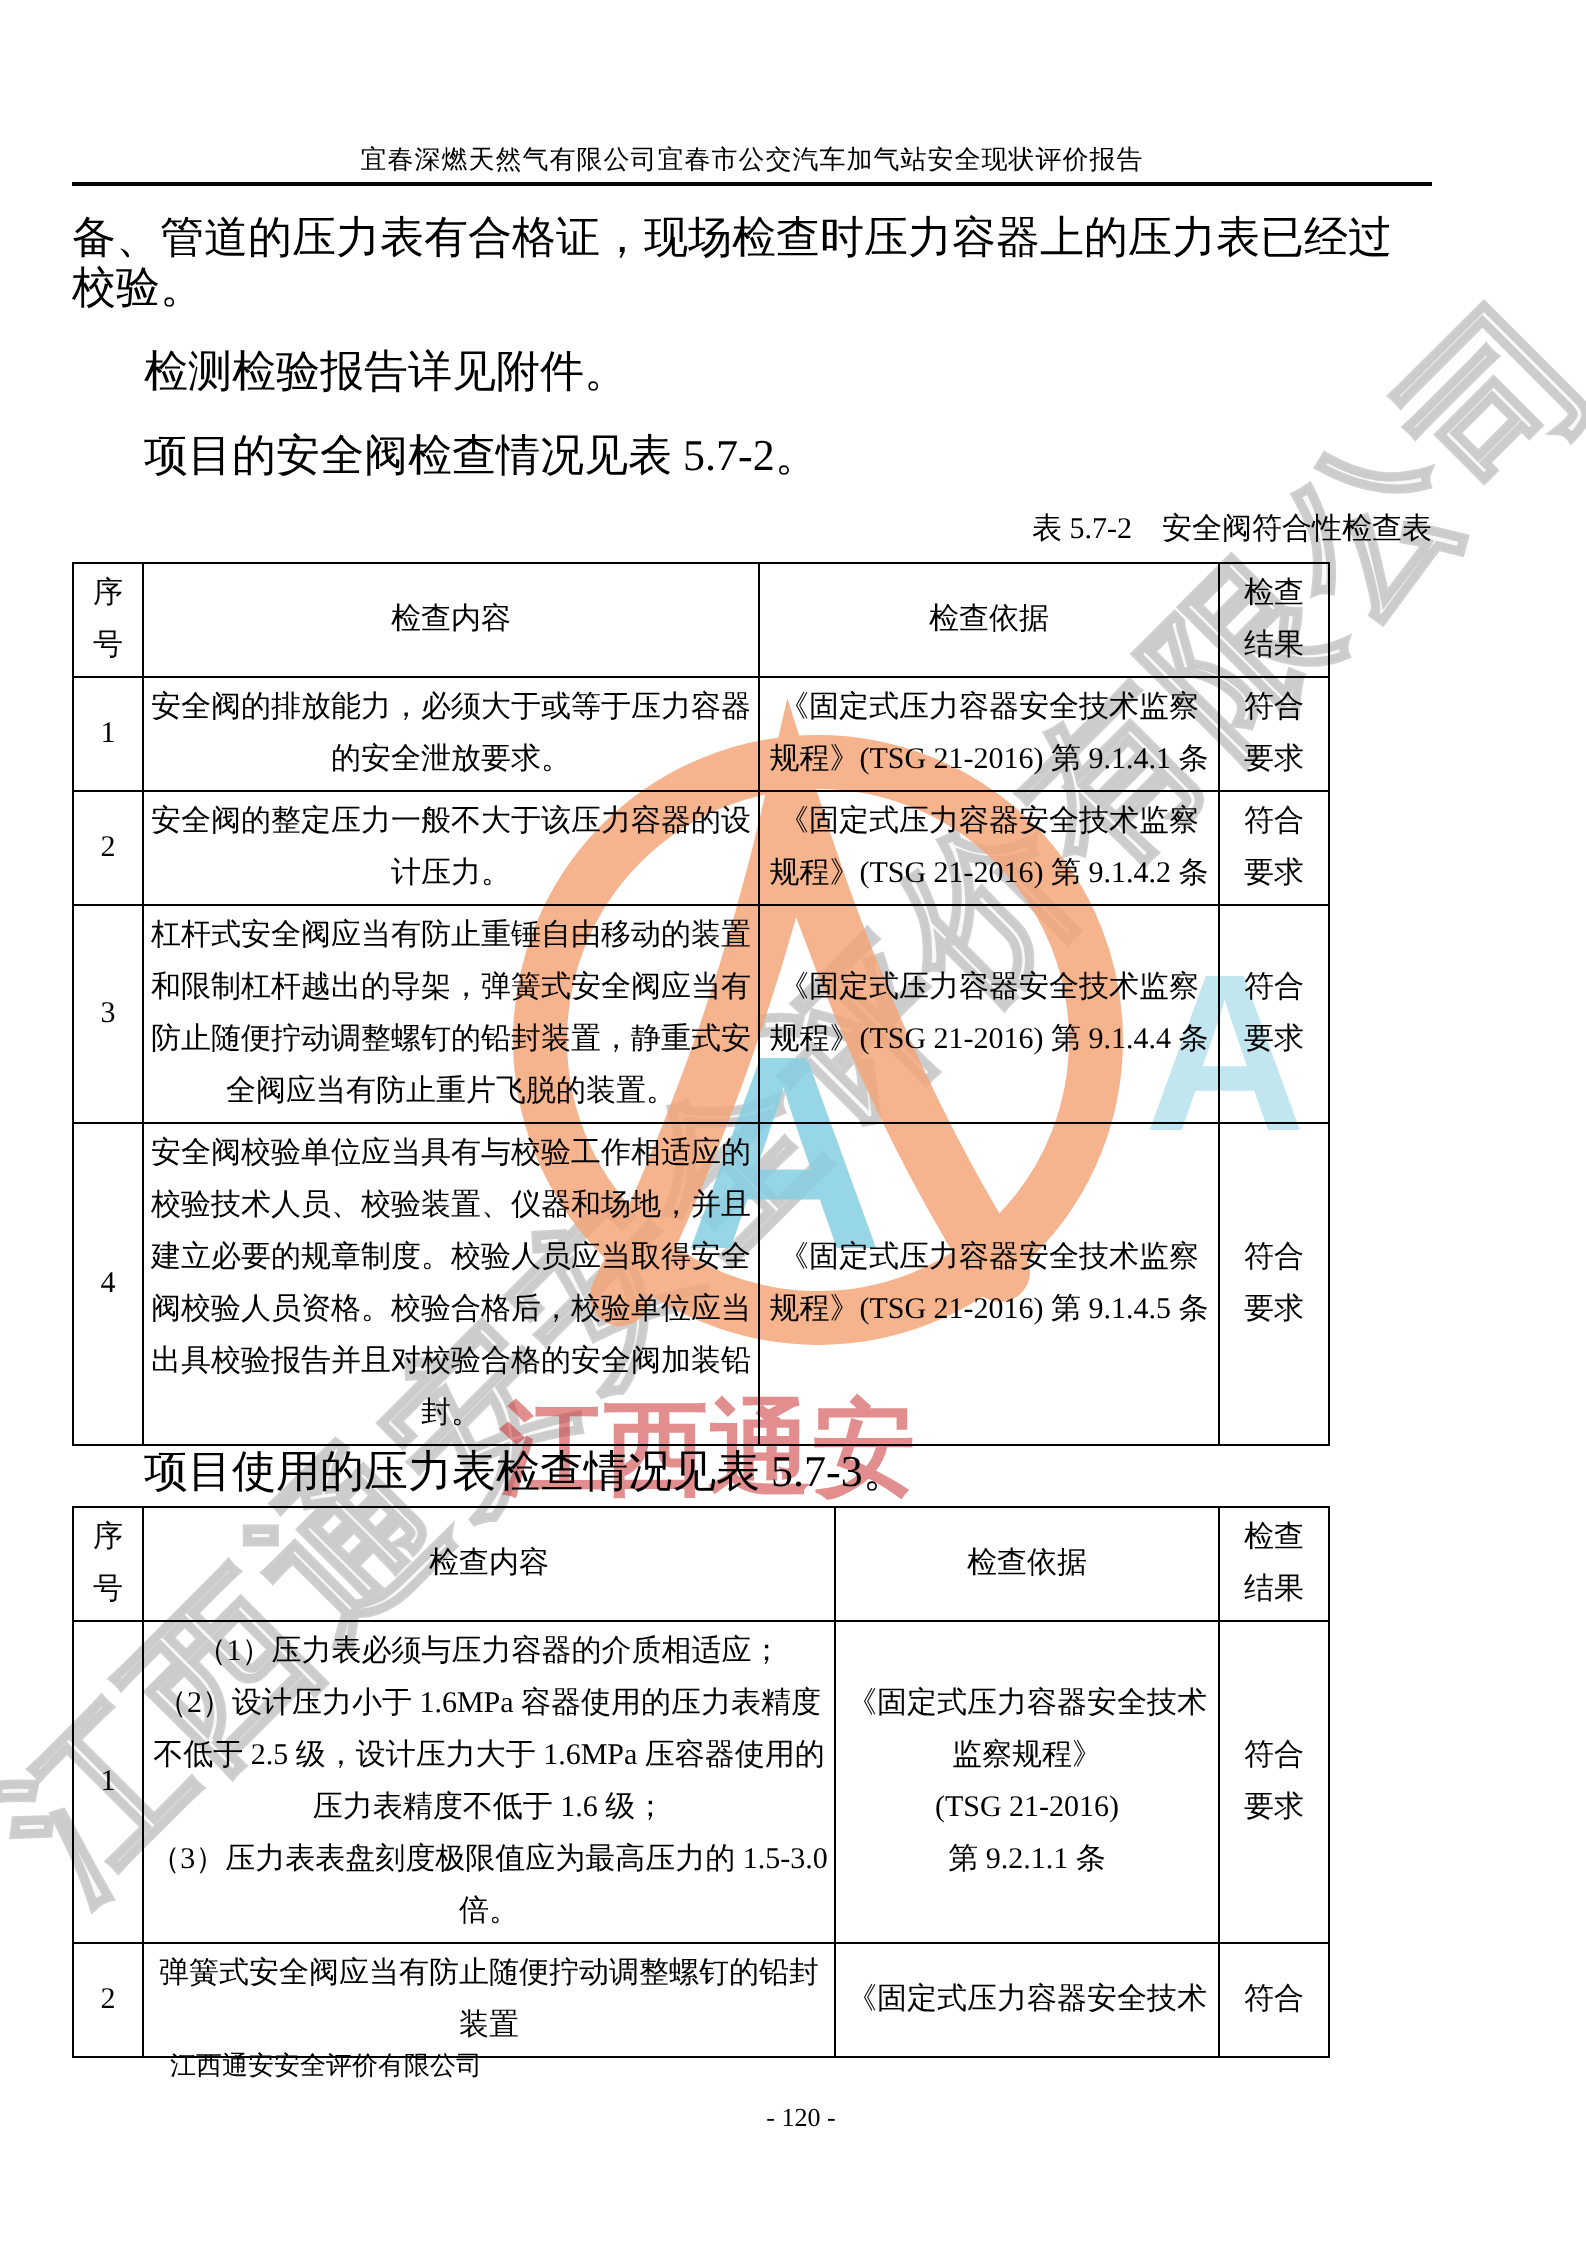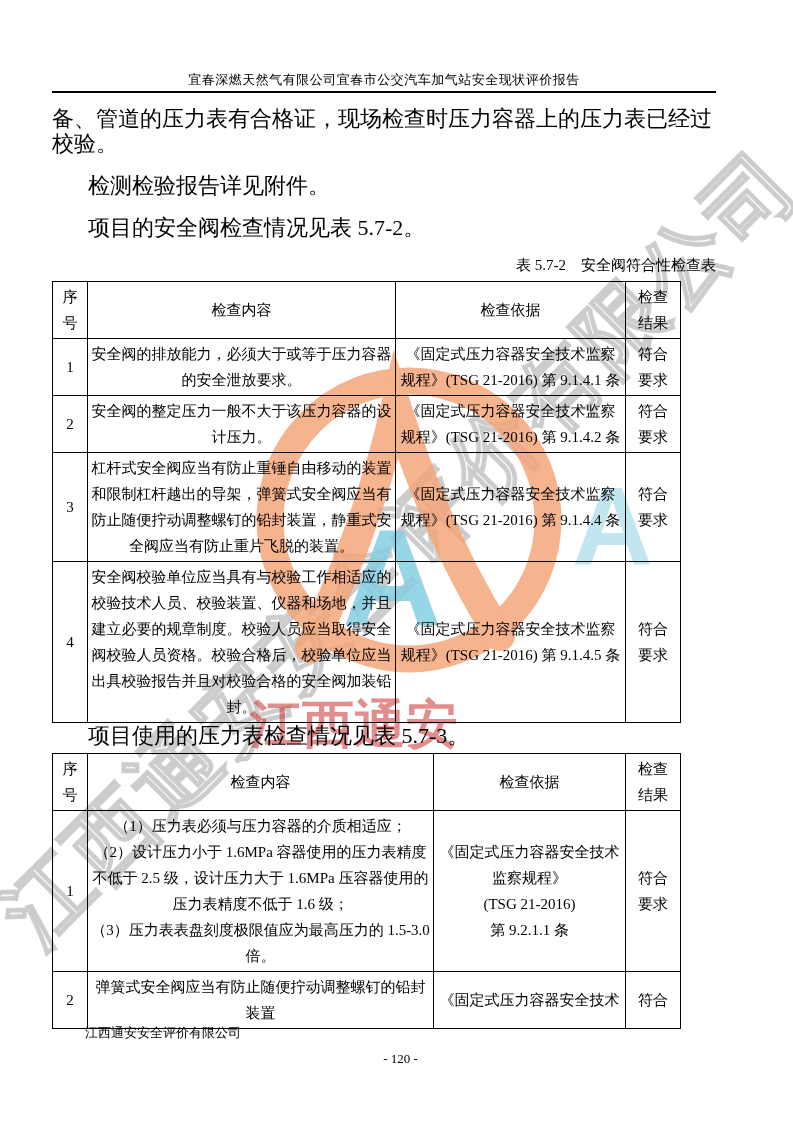--- a/index.html
+++ b/index.html
@@ -42,21 +42,21 @@
   .wm-red {
     position: absolute;
     left: 250px; top: 690px;
     font-size: 52px;
     font-weight: bold;
     letter-spacing: 0px;
     color: rgba(203,49,49,0.55);
     white-space: nowrap;
   }
   
-  .content { position: relative; z-index: 1; padding: 0 77px 0 52px; }
+  .content { position: relative; z-index: 1; padding: 0 77px 0 36px; }
   .doc-header {
     padding-top: 71px;
     text-align: center;
     font-size: 13px;
     letter-spacing: 0.5px;
   }
   .header-rule { margin-top: 2px; border: 0; border-top: 2px solid #000; height: 0; }
   .para { font-size: 22px; line-height: 25px; }
   .p1 { margin-top: 13px; }
   .p2 { margin-top: 17px; text-indent: 36px; }

